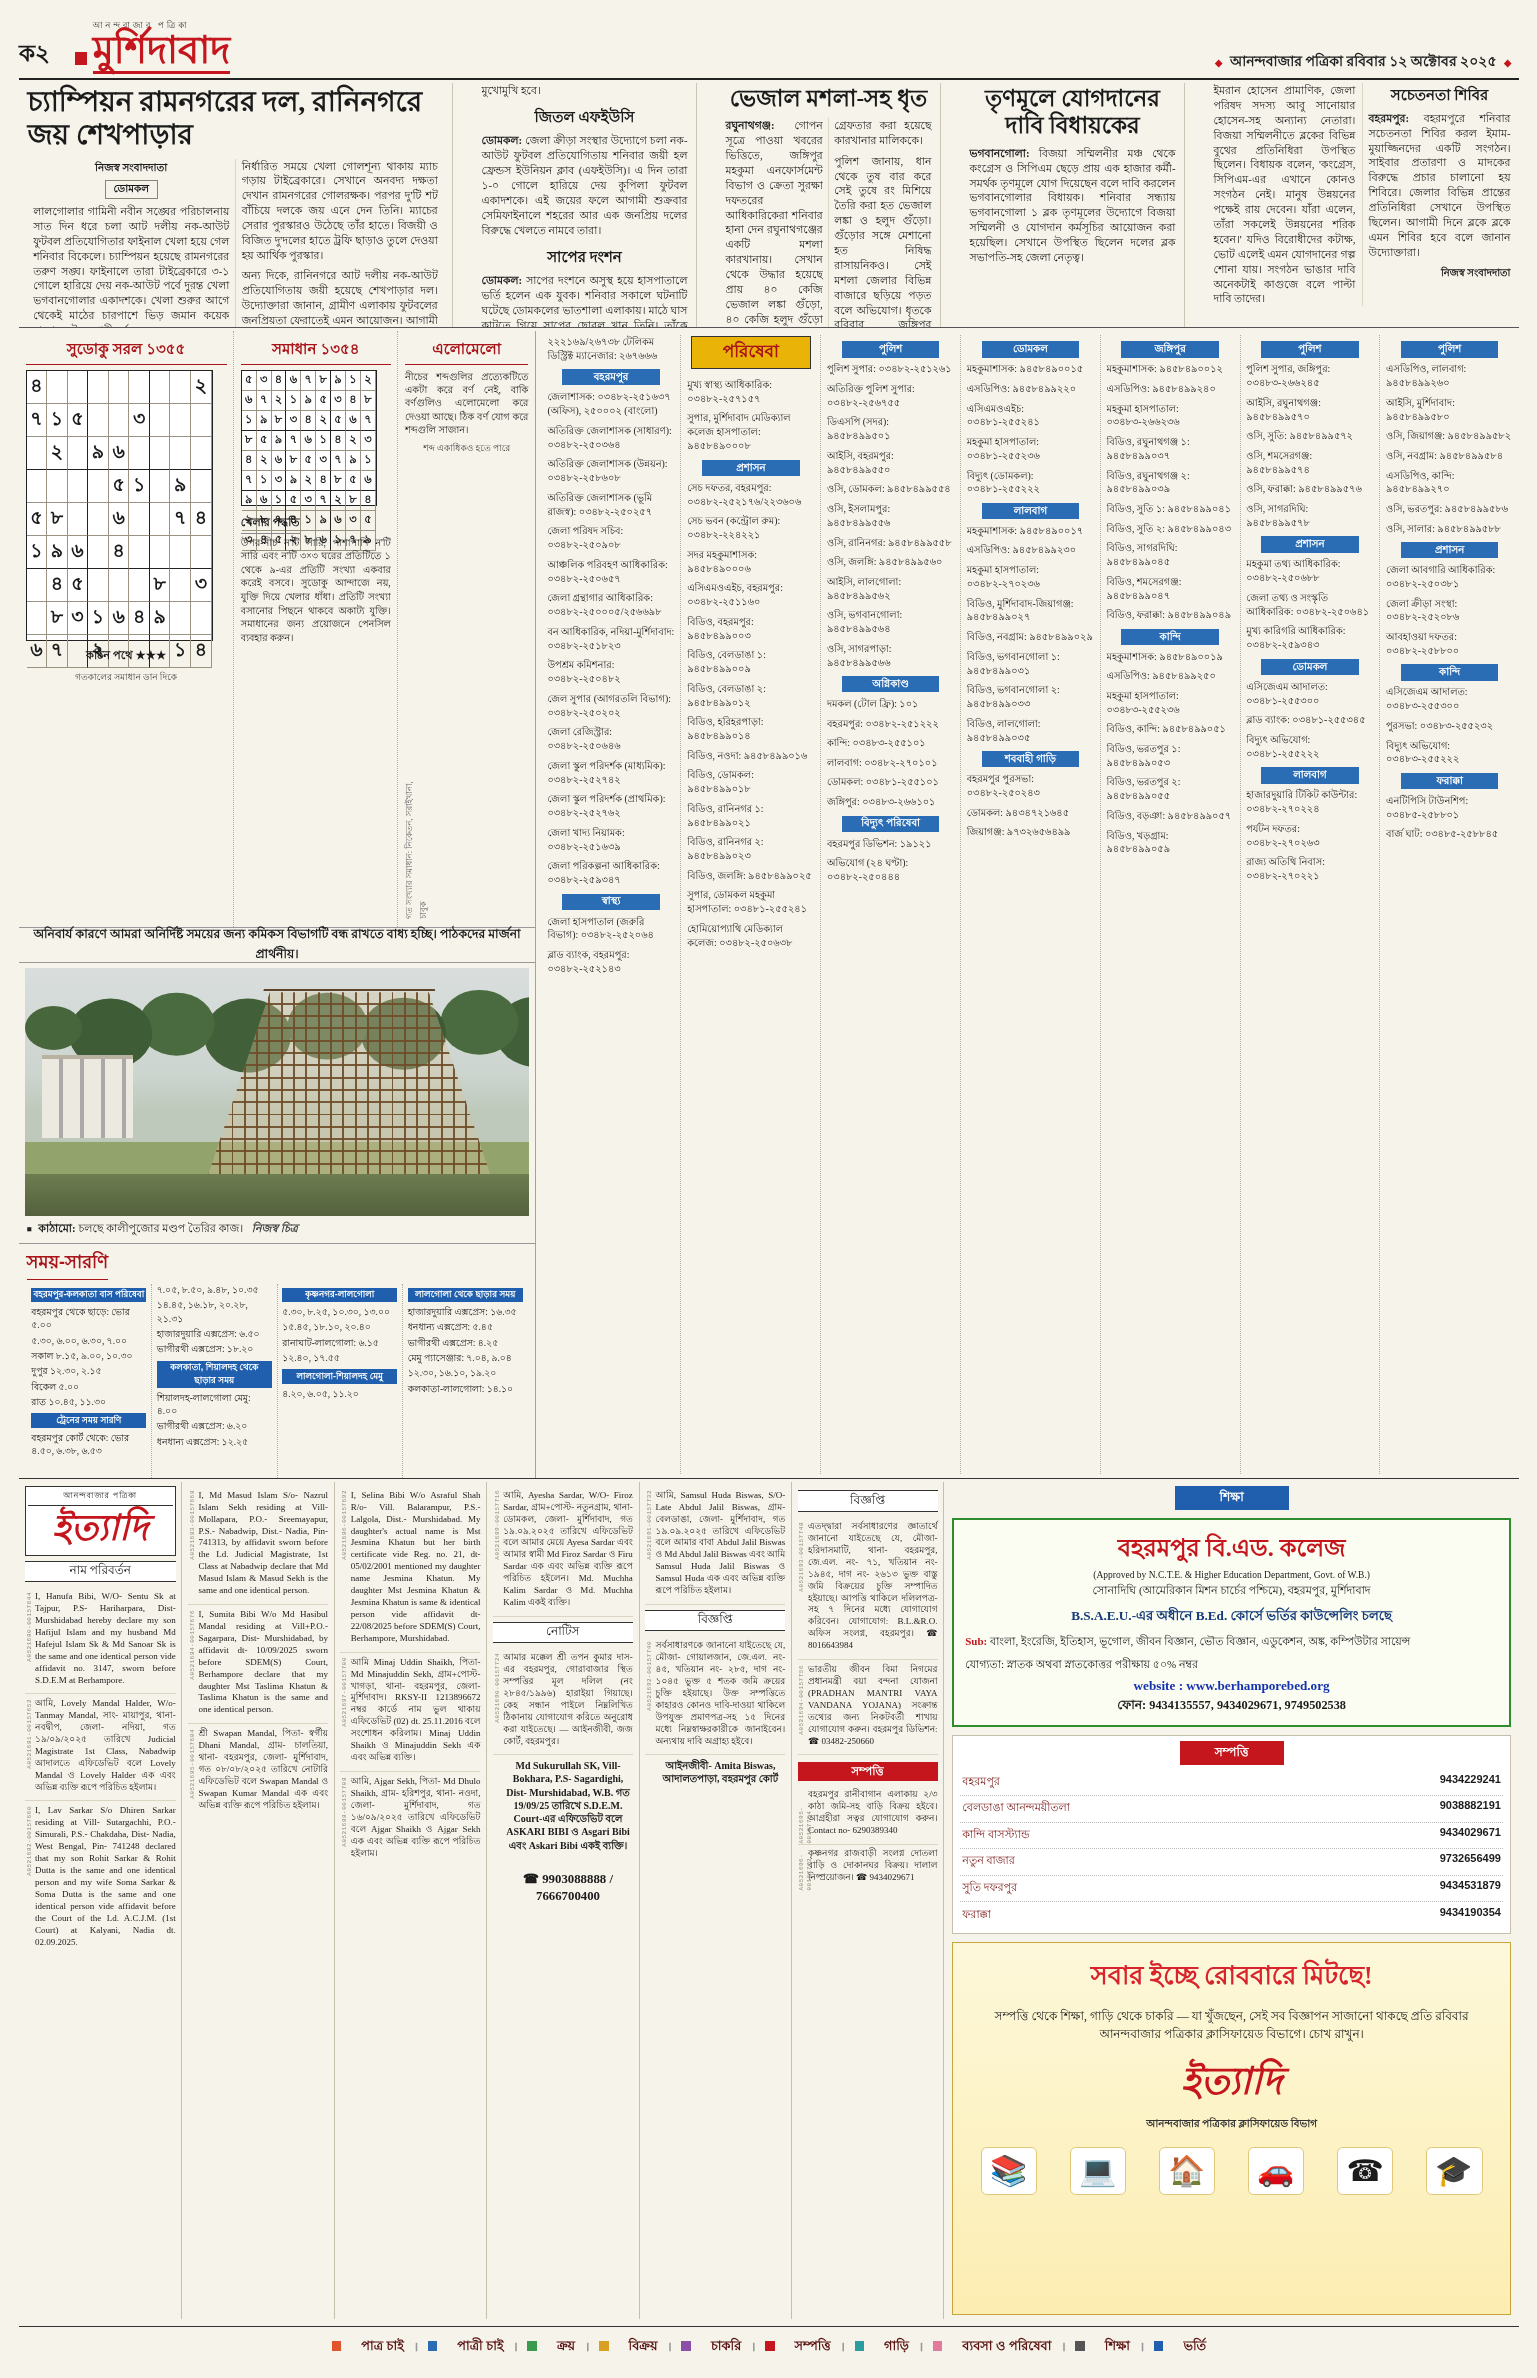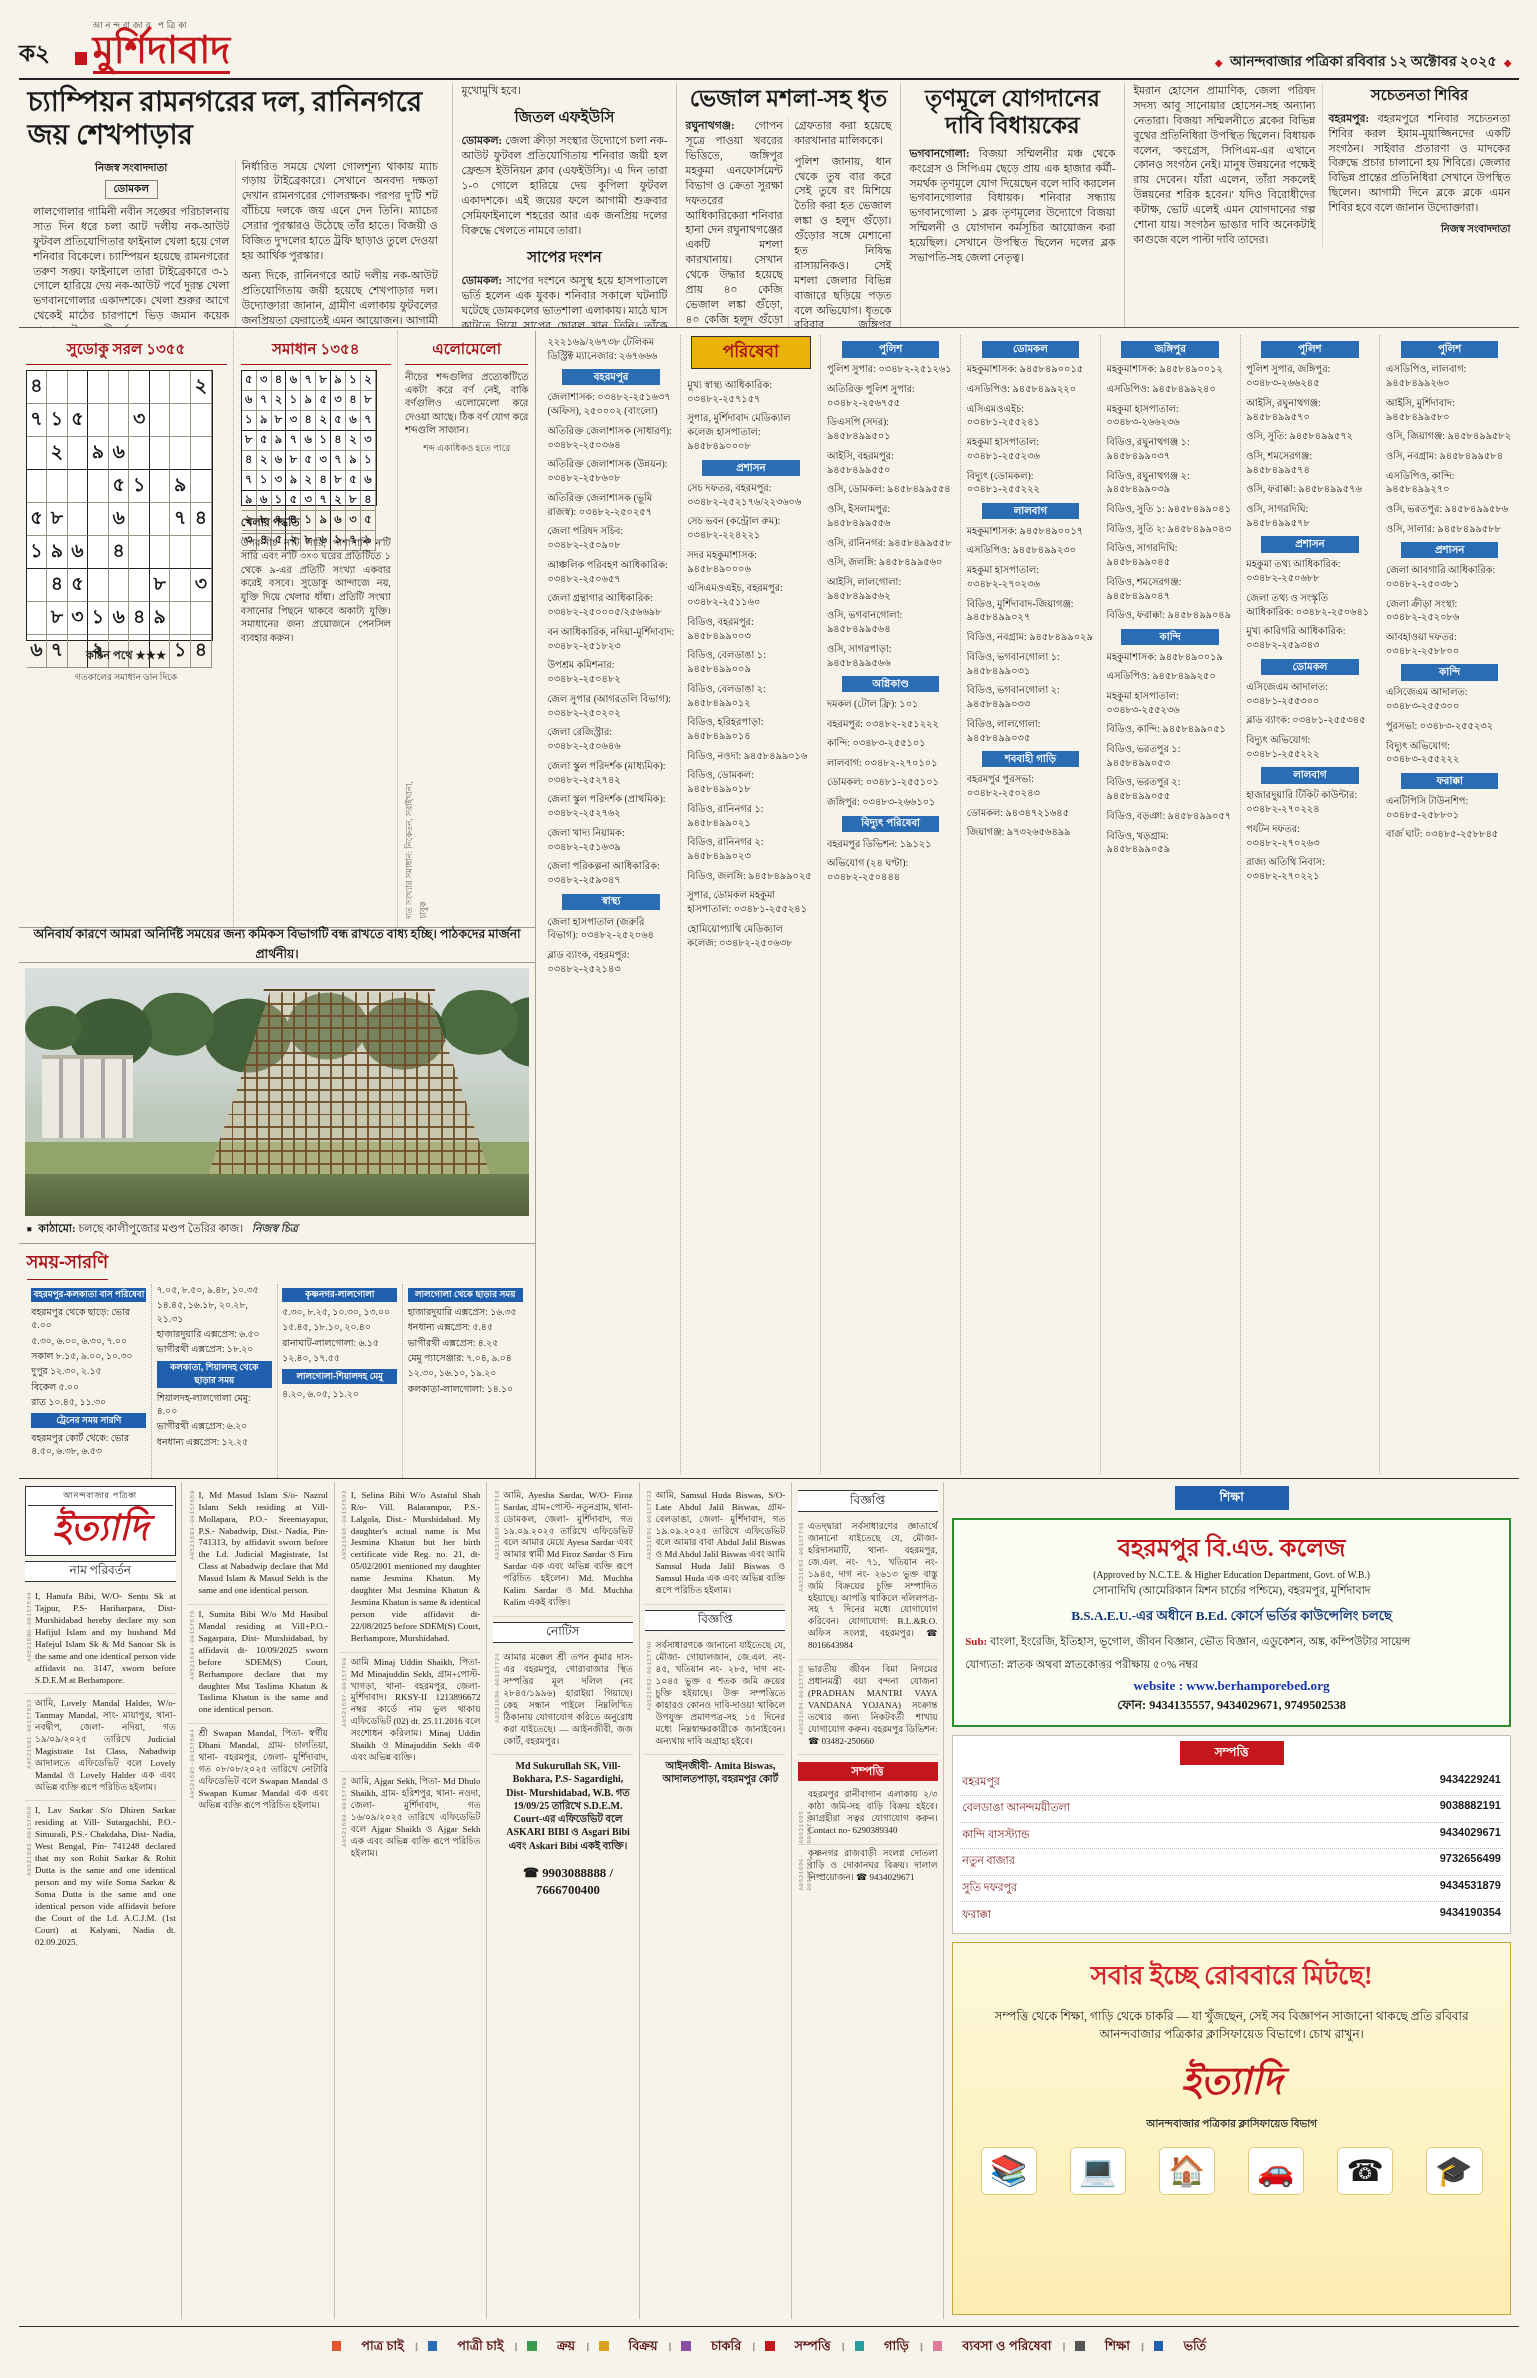--- a/index.html
+++ b/index.html
@@ -10,21 +10,21 @@
             border-bottom:2.8px double #222;display:flex;align-items:flex-end;padding-bottom:3.8px;}
   .page-code{font-size:23px;font-weight:bold;margin-right:24.6px;}
   .brand{display:flex;flex-direction:column;line-height:1;}
   .brand-top{font-size:8.5px;letter-spacing:2.8px;color:#333;margin-bottom:1.9px;}
   .brand-name{color:#c4161c;font-size:38px;font-weight:bold;border-bottom:3.8px solid #c4161c;padding-bottom:1.9px;}
   .mast-logo{width:12.3px;height:12.3px;background:#c4161c;margin-right:5.7px;align-self:flex-end;margin-bottom:9.5px;}
   .issue{margin-left:auto;font-size:14px;font-weight:bold;color:#222;}
   .issue::before,.issue::after{content:"◆";color:#c4161c;font-size:9.5px;margin:0 7.6px;vertical-align:middle;}
   
   .articles{position:absolute;top:83px;left:19px;right:19px;height:244px;border-bottom:0.9px solid #555;
-            display:flex;overflow:hidden;}
+            display:flex;overflow:hidden;gap:20px;}
   .art{padding:0 8.5px;border-right:0.9px solid #cdc6b6;overflow:hidden;}
   .art:last-child{border-right:none;}
   .art.lead{flex:0 0 416px;}
   .art.c3,.art.spice,.art.tmc{flex:0 0 206px;}
   .art.wrap{flex:1;}
   .headline-lg{font-size:28px;font-weight:bold;line-height:1.18;margin:1.9px 0 7.6px;}
   .headline-md{font-size:23px;font-weight:bold;line-height:1.2;margin:1.9px 0 5.7px;text-align:center;}
   .lead-cols{display:flex;}
   .lead-colx{flex:1;padding:0 5.7px;border-right:0.9px solid #ddd6c6;}
   .lead-colx:last-child{border-right:none;}
@@ -125,21 +125,21 @@
   .cls-section-head{border-top:1.4px solid #333;border-bottom:1.4px solid #333;font-weight:normal;text-align:center;
                     font-size:12px;padding:1.9px 0;margin:4.7px 0;background:#fff;}
   .cls-chip{background:#c4161c;color:#fff;font-weight:bold;text-align:center;font-size:11.4px;padding:1.9px 0;margin:6.6px 0 4.7px;
             font-family:"Liberation Sans",sans-serif;}
   .cls-ad{position:relative;padding:3.8px 0 6.6px 10.4px;border-bottom:0.9px solid #dcd4c2;text-align:justify;}
   .cls-ad:last-child{border-bottom:none;}
   .cls-code{position:absolute;left:0.9px;top:4.7px;writing-mode:vertical-rl;transform:rotate(180deg);
             font-size:6px;color:#8d8775;letter-spacing:0.5px;font-family:"Liberation Mono",monospace;}
   .cls-boldad{text-align:center;}
   .cls-bold{font-weight:bold;font-size:10px;text-align:center;}
-  .cls-phone{font-weight:bold;font-size:12.8px;text-align:center;margin-top:13px;}
+  .cls-phone{font-weight:bold;font-size:12.8px;text-align:center;margin-top:19px;}
   
   .right-area{flex:1;padding:3.8px 7.6px;display:flex;flex-direction:column;gap:8.5px;overflow:hidden;}
   .edu-chip{background:#1f5fae;color:#fff;font-weight:bold;font-size:12.3px;text-align:center;padding:1.9px 0;width:114px;
             margin:0 auto;font-family:"Liberation Sans",sans-serif;}
   .edu-ad{border:2.4px solid #2e8b2e;background:#fbfdf2;padding:8.5px 11.4px;text-align:center;}
   .edu-title{color:#c4161c;font-size:24px;font-weight:bold;}
   .edu-approved{font-size:9.5px;margin:1.9px 0;}
   .edu-address{font-size:11px;margin:1.9px 0;}
   .edu-line{font-size:13.2px;font-weight:bold;margin:4.7px 0;color:#143a7a;}
   .edu-sub{font-size:11px;text-align:left;margin:3.8px 0;}

